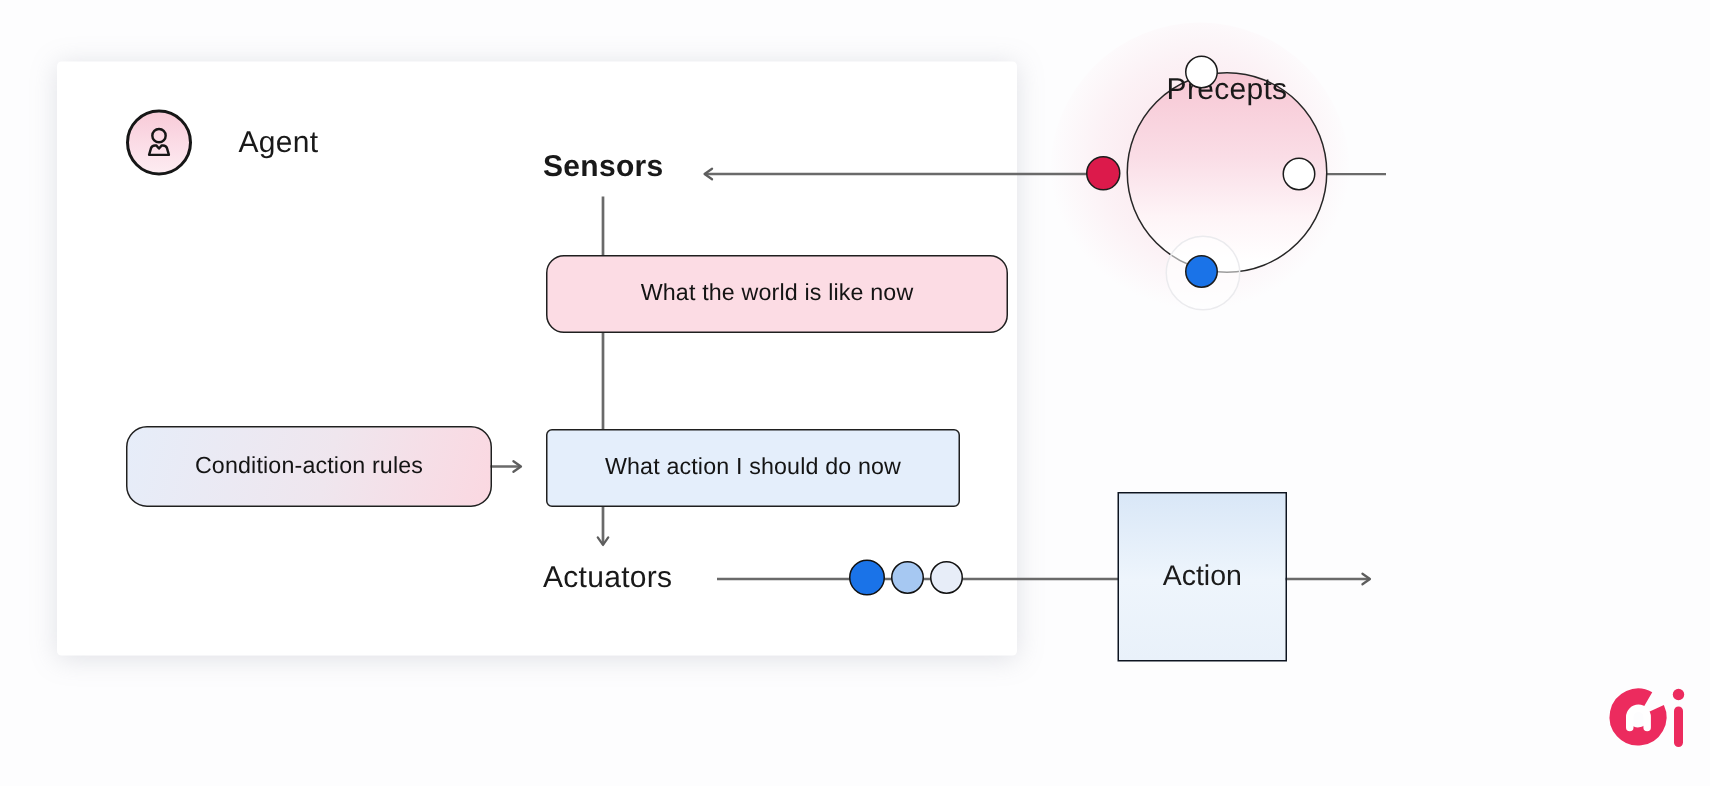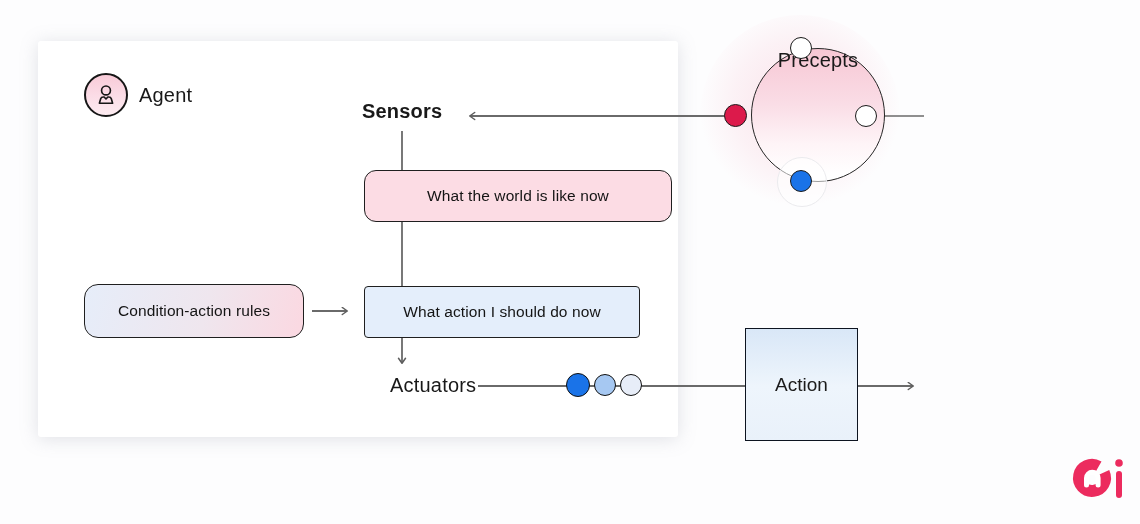--- a/index.html
+++ b/index.html
@@ -13,21 +13,21 @@
     position:absolute;background:#ffffff;border-radius:3px;
     box-shadow:0 2px 18px rgba(140,145,160,0.25);
   }
   #agent-panel{left:38px;top:41px;width:640px;height:396px;z-index:2;}
   #env-panel{left:922px;top:41px;width:158px;height:397px;z-index:2;
     display:flex;align-items:center;justify-content:center;}
   .big-label{font-size:20px;font-weight:500;color:#191919;letter-spacing:.2px;}
   #env-panel .big-label{font-size:19px;}
 
   
-  #agent-badge{position:absolute;left:84px;top:73px;z-index:4;display:flex;align-items:center;gap:11px;}
+  #agent-badge{position:absolute;left:84px;top:73px;z-index:4;display:flex;align-items:center;gap:31px;}
   #agent-avatar{
     width:44px;height:44px;border-radius:50%;border:2px solid #161616;
     background:linear-gradient(180deg,#f8cbd8 0%,#fbdde7 55%,#fdecf1 100%);
     display:flex;align-items:center;justify-content:center;box-sizing:border-box;
   }
 
   
   #edges{position:absolute;left:0;top:0;z-index:3;pointer-events:none;}
 
   
@@ -38,25 +38,25 @@
   }
 
   
   .node{
     position:absolute;z-index:4;border:1.6px solid #1f1f1f;border-radius:12px;
     display:flex;align-items:center;justify-content:center;
     font-size:15.5px;color:#141414;box-sizing:border-box;letter-spacing:.1px;
   }
   #node-world{left:364px;top:170px;width:308px;height:52px;background:#fcdce4;}
   #node-decision{left:364px;top:286px;width:276px;height:52px;background:#e4eefb;border-radius:4px;}
-  #node-rules{left:84px;top:284px;width:220px;height:54px;border-radius:14px;
+  #node-rules{left:84px;top:284px;width:244px;height:54px;border-radius:14px;
     background:linear-gradient(105deg,#e6edf9 0%,#efe6ee 55%,#fbd8e1 100%);}
 
   #sensors-label{position:absolute;left:362px;top:100px;z-index:4;font-weight:bold;}
-  #actuators-label{position:absolute;left:362px;top:374px;z-index:4;margin-left:28px;}
+  #actuators-label{position:absolute;left:362px;top:374px;z-index:4;}
 
   
   #precepts-circle{
     position:absolute;left:751px;top:48px;width:134px;height:134px;z-index:3;
     border:1.6px solid #262626;border-radius:50%;box-sizing:border-box;
     background:linear-gradient(180deg,#f7c7d4 0%,#fadde6 42%,#fef4f7 72%,#ffffff 95%);
     display:flex;align-items:flex-start;justify-content:center;
   }
   .port{
     position:absolute;border:1.6px solid #1c1c1c;border-radius:50%;

